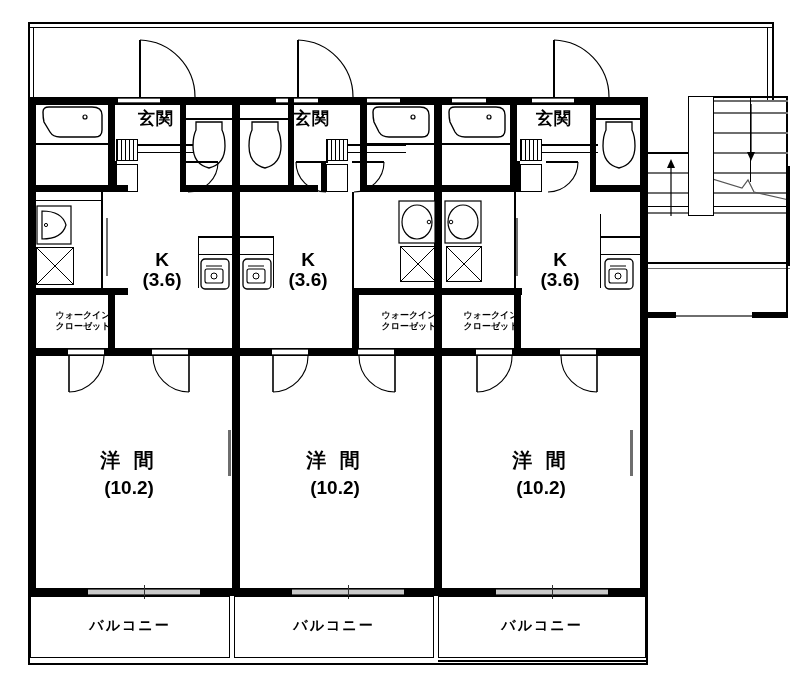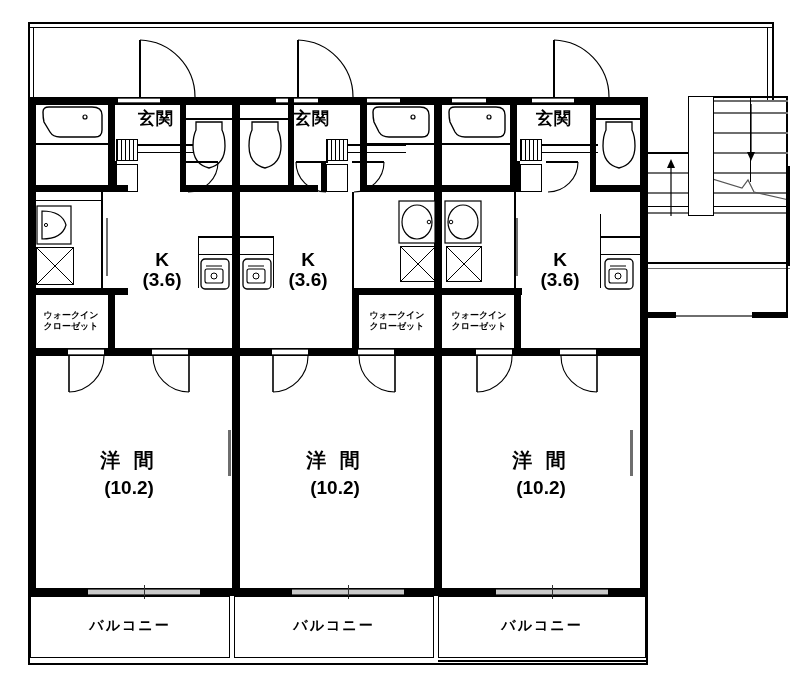--- a/index.html
+++ b/index.html
@@ -12,21 +12,21 @@
   .gl{position:absolute;background:#6e6e6e;}        
   .box{position:absolute;border:1px solid #000;box-sizing:border-box;background:transparent;}
   .lbl{position:absolute;color:#000;white-space:nowrap;line-height:1.05;text-align:center;}
 
   
   .nm-big{font-size:20px;font-weight:bold;letter-spacing:4px;}
   .nm-area{font-size:19px;font-weight:bold;}
   .nm-k{font-size:19px;font-weight:bold;}
   .nm-gen{font-size:17px;font-weight:bold;letter-spacing:1px;}
   .nm-bal{font-size:14px;font-weight:bold;letter-spacing:2px;}
-  .nm-wic{font-size:9px;font-weight:bold;line-height:1.25;letter-spacing:0px;}
+  .nm-wic{font-size:9px;font-weight:bold;line-height:1.25;letter-spacing:0px;margin-left:12px;}
 
   
   .fx{position:absolute;}
   .fx svg{display:block;}
 
   
   .door{position:absolute;}
   .door svg{display:block;overflow:visible;}
 
   

